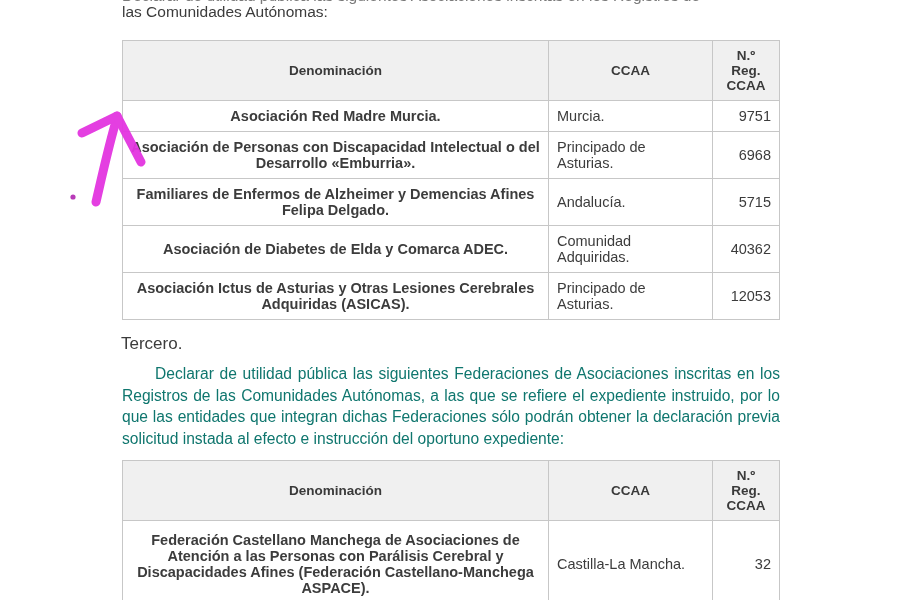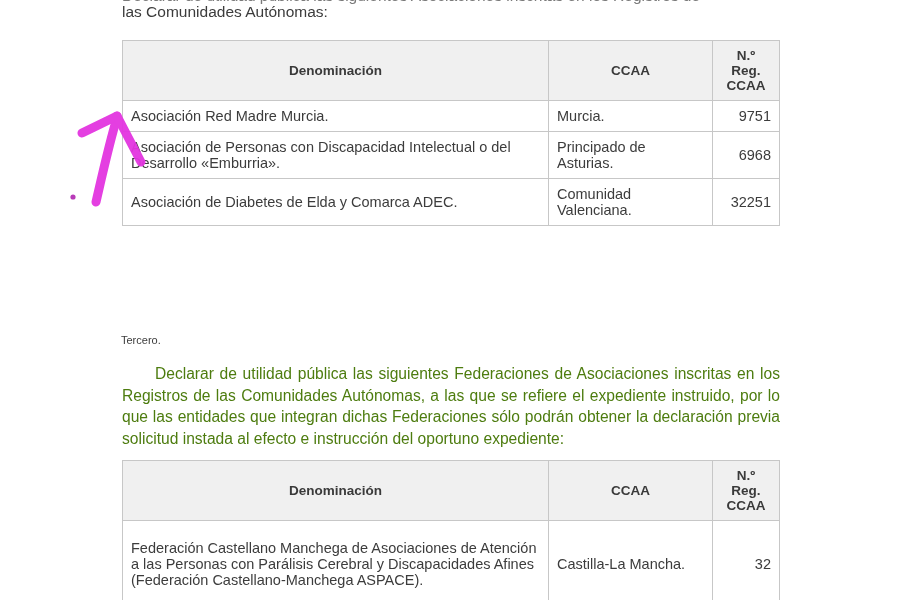--- a/index.html
+++ b/index.html
@@ -40,33 +40,33 @@
     border:1px solid #c7c7c7;
     vertical-align:middle;
     padding:7px 8px;
     line-height:16px;
   }
   table.boe th{
     background:#f0f0f0;
     font-weight:bold;font-size:13.5px;color:#3a3a3a;
     text-align:center;height:31px;line-height:15px;
   }
-  table.boe td.c-den{text-align:left;}
+  table.boe td.c-den{text-align:center;font-weight:bold;}
   table.boe td.c-ccaa{text-align:left;margin-top:41px;}
   table.boe td.c-nreg{text-align:right;}
   table.t2 td{height:72px;}
 
   
   .section-heading{
     position:absolute;left:121px;top:334px;
-    font-size:11px;color:#3c3c3c;
+    font-size:17px;color:#3c3c3c;
   }
   .paragraph{
     position:absolute;left:122px;top:363px;width:658px;
-    font-size:15.6px;line-height:21.5px;color:#4d7c0f;
+    font-size:15.6px;line-height:21.5px;color:#0f766e;
     text-align:justify;text-indent:33px;
   }
 
   
   .annotation-arrow{
     position:absolute;left:52px;top:96px;width:105px;height:115px;
     pointer-events:none;
   }
 </style>
 </head>
@@ -98,23 +98,33 @@
         <td class="c-den">Asociación Red Madre Murcia.</td>
         <td class="c-ccaa">Murcia.</td>
         <td class="c-nreg">9751</td>
       </tr>
       <tr>
         <td class="c-den">Asociación de Personas con Discapacidad Intelectual o del Desarrollo «Emburria».</td>
         <td class="c-ccaa">Principado de Asturias.</td>
         <td class="c-nreg">6968</td>
       </tr>
       <tr>
+        <td class="c-den">Familiares de Enfermos de Alzheimer y Demencias Afines Felipa Delgado.</td>
+        <td class="c-ccaa">Andalucía.</td>
+        <td class="c-nreg">5715</td>
+      </tr>
+      <tr>
         <td class="c-den">Asociación de Diabetes de Elda y Comarca ADEC.</td>
-        <td class="c-ccaa">Comunidad Valenciana.</td>
-        <td class="c-nreg">32251</td>
+        <td class="c-ccaa">Comunidad Adquiridas.</td>
+        <td class="c-nreg">40362</td>
+      </tr>
+      <tr>
+        <td class="c-den">Asociación Ictus de Asturias y Otras Lesiones Cerebrales Adquiridas (ASICAS).</td>
+        <td class="c-ccaa">Principado de Asturias.</td>
+        <td class="c-nreg">12053</td>
       </tr>
     </tbody>
   </table>
 
   <div class="section-heading">Tercero.</div>
   <div class="paragraph">Declarar de utilidad pública las siguientes Federaciones de Asociaciones inscritas en los Registros de las Comunidades Autónomas, a las que se refiere el expediente instruido, por lo que las entidades que integran dichas Federaciones sólo podrán obtener la declaración previa solicitud instada al efecto e instrucción del oportuno expediente:</div>
 
   <table class="boe t2">
     <colgroup>
         <col style="width:426px">

